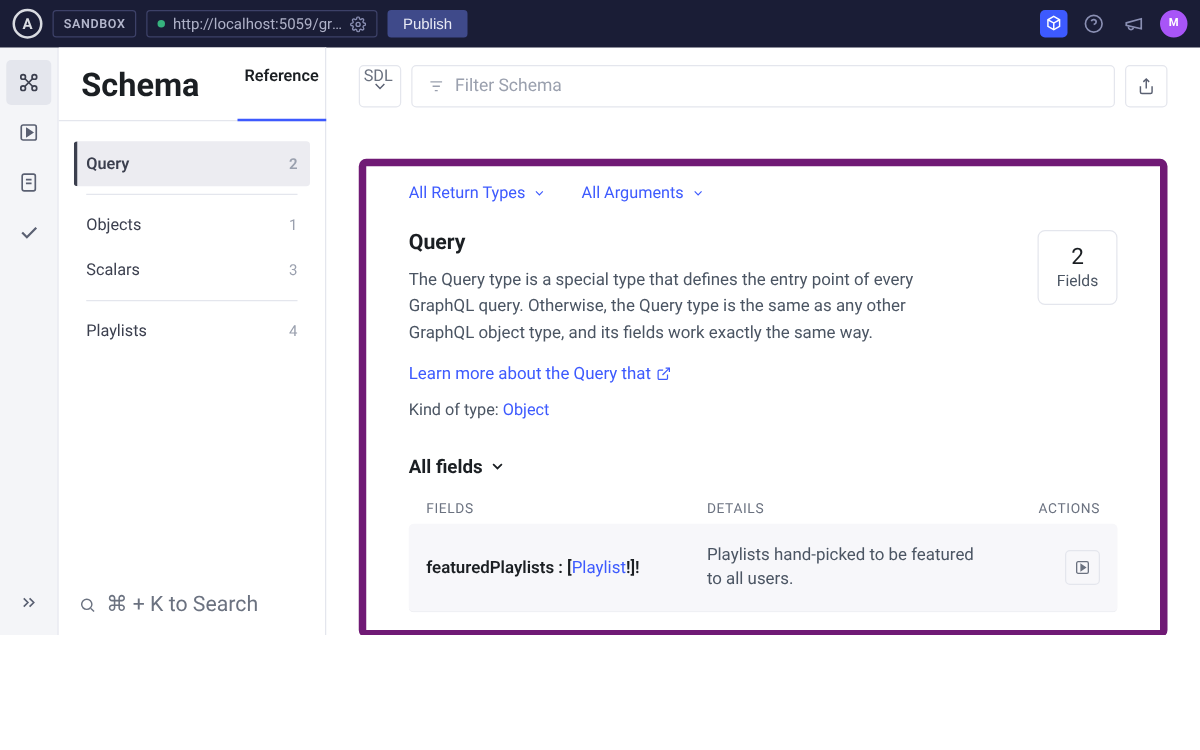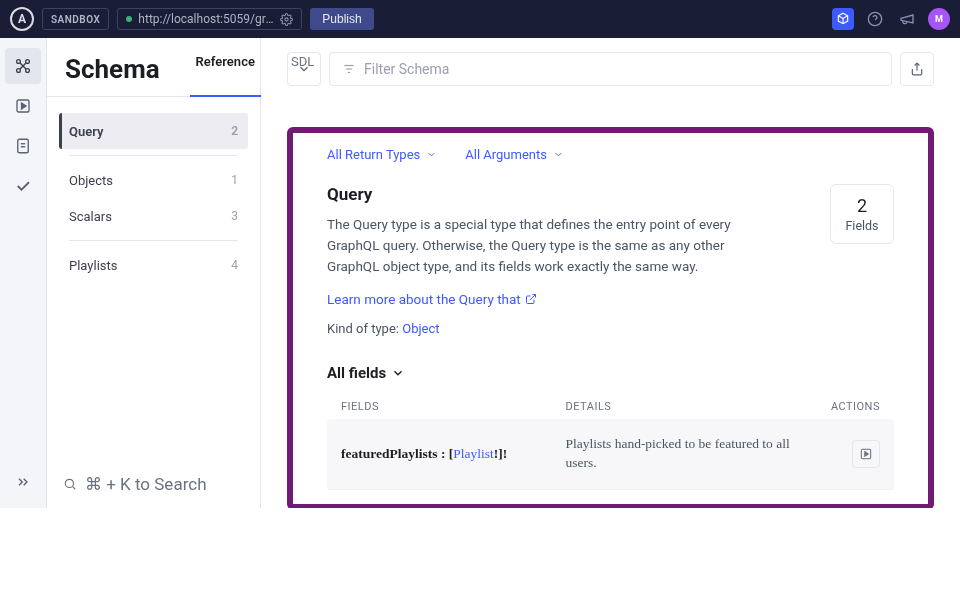--- a/index.html
+++ b/index.html
@@ -56,21 +56,21 @@
   .learn-link { color: #3d5afe; font-size: 13.5px; display: inline-flex; align-items: center; gap: 4px; margin-bottom: 14px; }
   .kind { color: #4b5563; font-size: 13px; }
   .kind a { color: #3d5afe; }
   .fields-badge { border: 1px solid #e4e6ed; border-radius: 6px; width: 64px; height: 60px; display: flex; flex-direction: column; align-items: center; justify-content: center; gap: 2px; }
   .fields-badge .num { font-size: 18px; font-weight: 400; }
   .fields-badge .lbl { font-size: 12.5px; color: #4b5563; }
   
   .allfields { font-weight: 700; font-size: 15px; margin: 28px 0 12px; display: flex; align-items: center; gap: 5px; }
   .table-head { display: grid; grid-template-columns: 1fr 1fr 90px; font-size: 11px; letter-spacing: 0.5px; color: #6b7280; padding: 6px 14px; }
   .table-head .act { text-align: right; }
-  .row { display: grid; grid-template-columns: 1fr 1fr 90px; padding: 16px 14px; font-size: 13.5px; border-bottom: 1px solid #edeef2; align-items: center; font-family: Liberation Serif, serif; }
+  .row { display: grid; grid-template-columns: 1fr 1fr 90px; padding: 16px 14px; font-size: 13.5px; border-bottom: 1px solid #edeef2; align-items: center; }
   .row.alt { background: #f7f7fa; border-radius: 4px; }
   .fieldname { font-weight: 600; color: #1b1f23; }
   .fieldname .type-link { color: #3d5afe; font-weight: 400; }
   .fieldname .punct { color: #1b1f23; font-weight: 600; }
   .detail { color: #4b5563; line-height: 1.4; }
   .action-cell { display: flex; justify-content: flex-end; }
   .play-btn { width: 28px; height: 28px; border: 1px solid #e4e6ed; border-radius: 4px; display: flex; align-items: center; justify-content: center; color: #6b7280; }
   
   svg { display: block; }
 </style>

